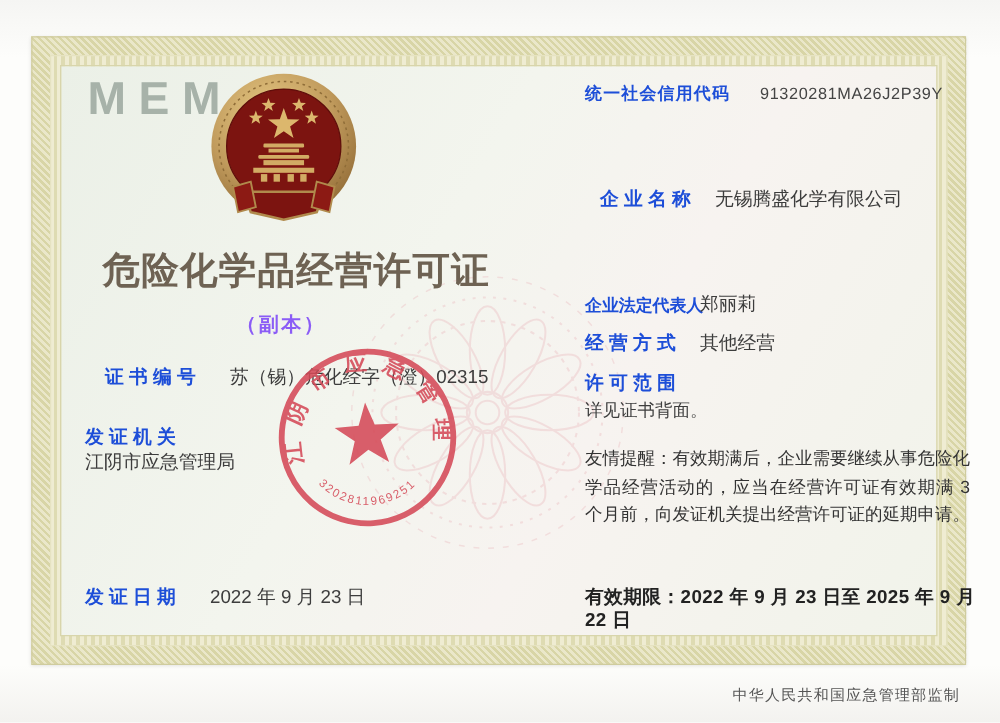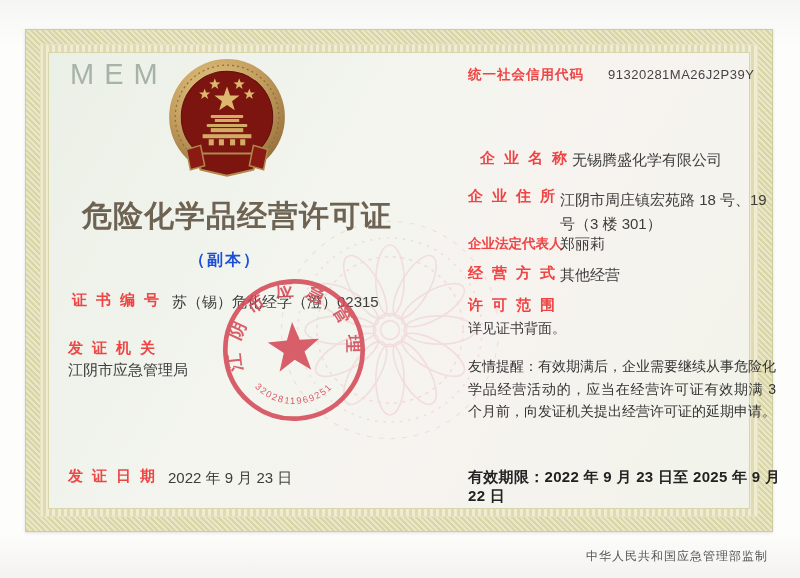--- a/index.html
+++ b/index.html
@@ -24,37 +24,37 @@
     box-shadow:0 0 0 1px #e6e3c2 inset;
   }
   .inner{
     position:absolute;inset:8px;
     background:linear-gradient(120deg,#ebf0e7 0%,#f3f5ee 40%,#f7f3f0 62%,#f1f3ea 100%);
     border:1px solid #d8d5ab;
   }
   
   .mem{
     position:absolute;left:70px;top:58px;
-    font-size:29px;font-weight:normal;letter-spacing:10px;color:#a7b2a9;
+    font-size:37px;font-weight:bold;letter-spacing:10px;color:#a7b2a9;
   }
   
   .row{position:absolute;display:flex;align-items:flex-start;}
-  .lbl{font-weight:bold;color:#ef4444;white-space:nowrap;font-family:Liberation Mono, monospace;}
+  .lbl{font-weight:bold;color:#1d4ed8;white-space:nowrap;}
   .val{color:#3d3d3d;white-space:nowrap;}
   .sz15{font-size:15px;line-height:1.35;}
   .sz13{font-size:13.5px;line-height:1.35;}
   
   .title{
     position:absolute;left:58px;top:196px;width:334px;text-align:right;
     font-size:30px;font-weight:bold;letter-spacing:1px;color:#6e6253;
     font-family:"Liberation Serif","DejaVu Serif",serif;
   }
   .subtitle{
     position:absolute;left:58px;top:250px;width:334px;text-align:center;
-    font-size:16px;font-weight:bold;letter-spacing:2px;color:#1d4ed8;
+    font-size:16px;font-weight:bold;letter-spacing:2px;color:#8b5cf6;
   }
   .credit{position:absolute;left:468px;top:66px;display:flex;align-items:baseline;}
   .credit .lbl{font-size:13.5px;letter-spacing:1px;}
   .credit .val{font-size:13px;margin-left:24px;letter-spacing:.5px;color:#444;}
   .lblw{width:92px;flex:0 0 auto;}
   .lblw-left{width:82px;flex:0 0 auto;margin-right:18px;}
   .addr .val{white-space:normal;width:222px;line-height:1.6;}
   .reminder{
     position:absolute;left:468px;top:355px;width:308px;
     font-size:14px;line-height:1.62;color:#333;text-align:justify;
@@ -149,40 +149,36 @@
   </svg>
 
   <div class="title">危险化学品经营许可证</div>
   <div class="subtitle">（副本）</div>
 
   <div class="credit">
     <span class="lbl">统一社会信用代码</span>
     <span class="val">91320281MA26J2P39Y</span>
   </div>
 
-  <div class="row sz15" style="left:72px;top:292px;text-align:center;">
+  <div class="row sz15" style="left:84px;top:292px;">
     <span class="lbl lblw-left">证 书 编 号</span>
     <span class="val">苏（锡）危化经字（澄）02315</span>
   </div>
   <div class="row sz15" style="left:68px;top:340px;flex-direction:column;">
     <span class="lbl lblw-left">发 证 机 关</span>
     <span class="val">江阴市应急管理局</span>
   </div>
   <div class="row sz15" style="left:68px;top:468px;">
     <span class="lbl lblw-left">发 证 日 期</span>
     <span class="val">2022 年 9 月 23 日</span>
   </div>
 
   <div class="row sz15" style="left:480px;top:150px;">
     <span class="lbl lblw">企 业 名 称</span>
     <span class="val">无锡腾盛化学有限公司</span>
-  </div>
-  <div class="row sz15 addr" style="left:468px;top:188px;">
-    <span class="lbl lblw">企 业 住 所</span>
-    <span class="val">江阴市周庄镇宏苑路 18 号、19 号（3 楼 301）</span>
   </div>
   <div class="row" style="left:468px;top:236px;">
     <span class="lbl lblw sz13">企业法定代表人</span>
     <span class="val sz15" style="margin-top:-2px;">郑丽莉</span>
   </div>
   <div class="row sz15" style="left:468px;top:265px;">
     <span class="lbl lblw">经 营 方 式</span>
     <span class="val">其他经营</span>
   </div>
   <div class="row sz15" style="left:468px;top:297px;">

